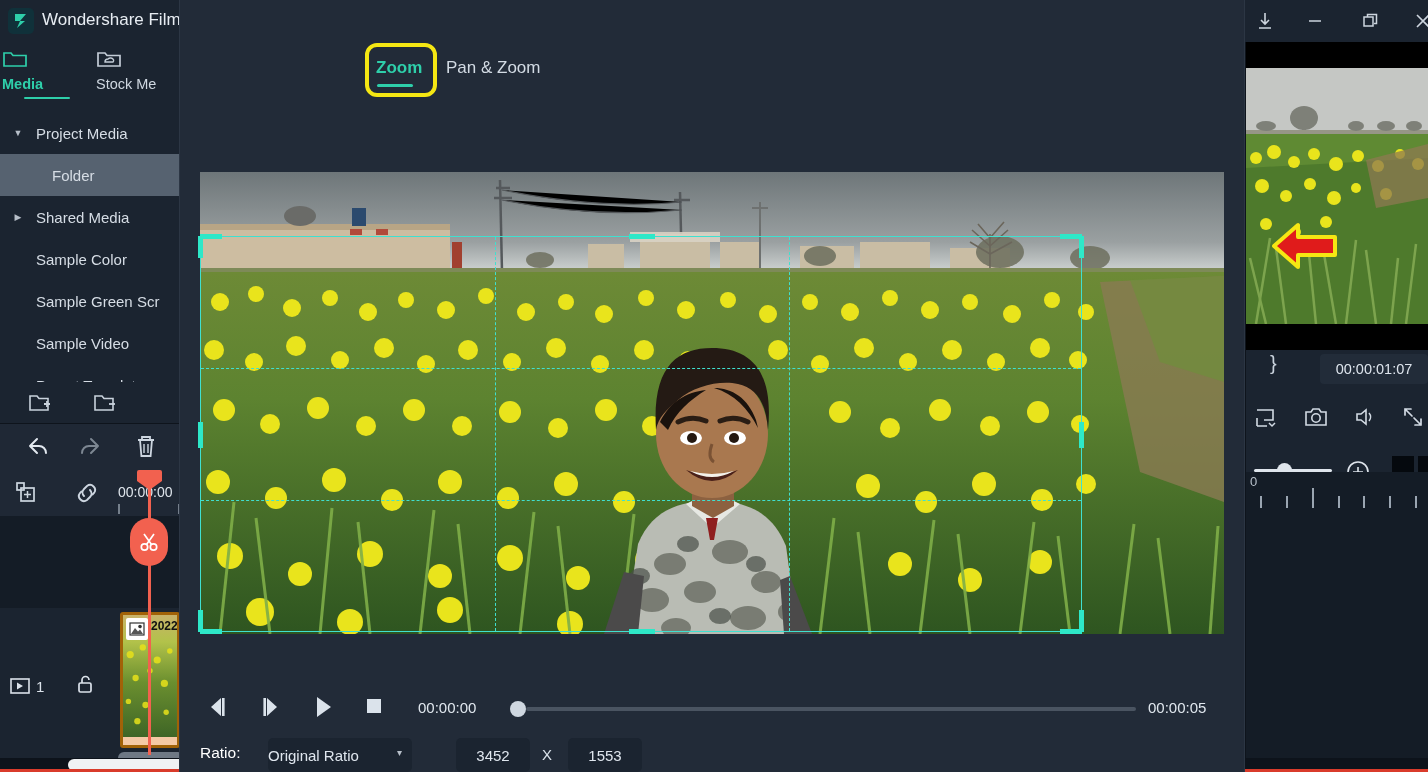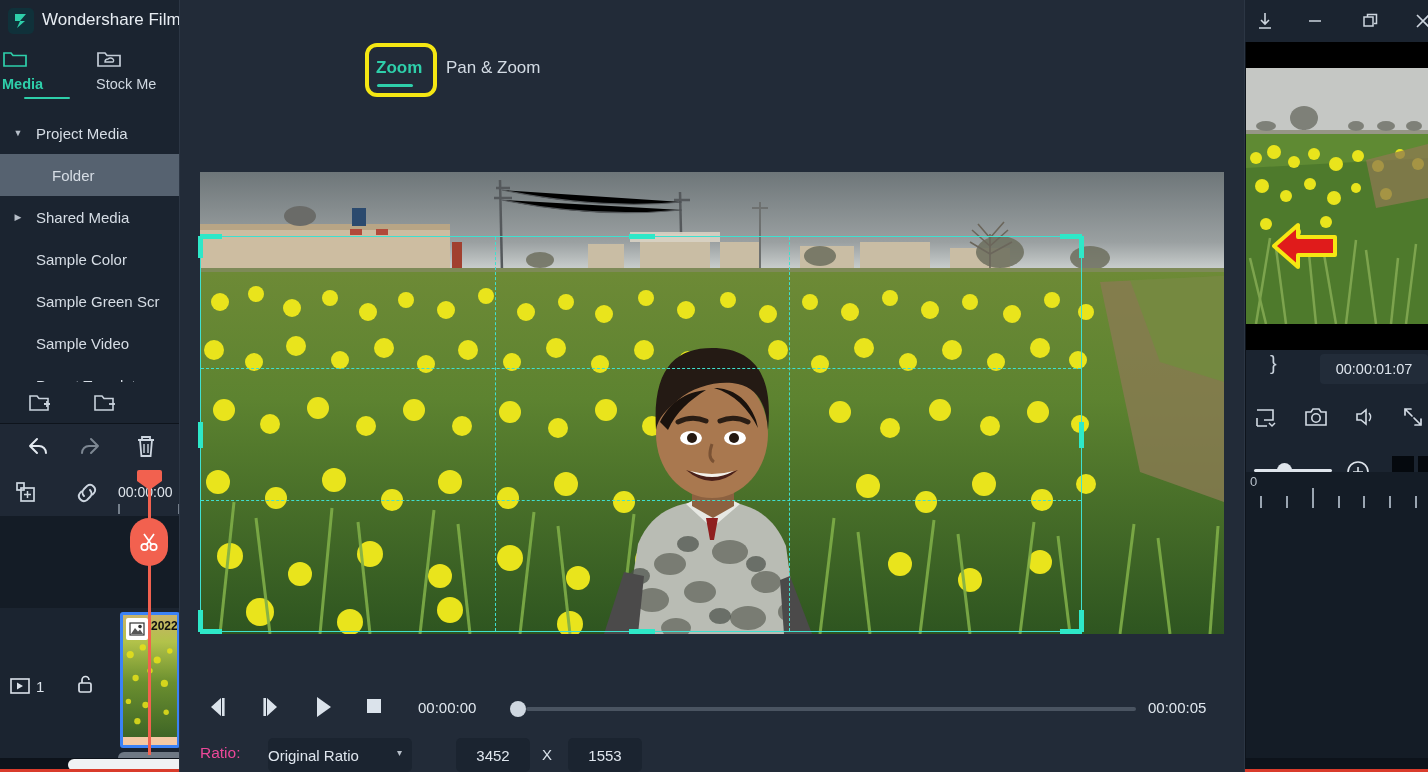--- a/index.html
+++ b/index.html
@@ -92,21 +92,21 @@
   .track-head {
     position: absolute; left: 0; top: 0; width: 180px; height: 256px;
     background: #1b2430;
   }
   .track-head .blank1 { position:absolute; left:0; top:0; width:180px; height:92px; background:#141c26; }
   .track-head .blank2 { position:absolute; left:0; top:92px; width:180px; height:140px; background:#1b2430; }
   .th-controls { position: absolute; left: 10px; top: 158px; display: flex; align-items: center; gap: 32px; color: #dbe2ea; }
 
   .clip {
     position: absolute; left: 120px; top: 612px; width: 60px; height: 136px;
-    background: #f4c9a4; border: 3px solid #3b82f6; border-radius: 3px;
+    background: #f4c9a4; border: 3px solid #a16207; border-radius: 3px;
     overflow: hidden;
   }
   .clip-img { position: absolute; inset: 0; }
   .clip-badge {
     position: absolute; left: 3px; top: 3px; width: 22px; height: 22px;
     background: #fff; border-radius: 2px;
     display: flex; align-items: center; justify-content: center;
   }
   .clip-label {
     position: absolute; left: 28px; top: 4px; color: #111; font-size: 12px;
@@ -242,21 +242,21 @@
   }
   .tp-slider-track {
     position:absolute; left:346px; top:25px; width:610px; height:4px;
     background:#4a5461; border-radius:2px;
   }
   .tp-time-r {
     position:absolute; left:968px; top:17px; color:#e0e7ee; font-size:15px;
   }
 
   .ratio-row { position:absolute; left:0; top:740px; width:1064px; height:32px; }
-  .ratio-lbl { position:absolute; left:20px; top:4px; color:#ec4899; font-size:15.5px; }
+  .ratio-lbl { position:absolute; left:20px; top:4px; color:#ffffff; font-size:15.5px; }
   .ratio-sel {
     position:absolute; left:88px; top:-2px; width:144px; height:34px;
     background:#1b2430; border-radius:5px;
     display:flex; align-items:center; color:#dfe6ee; font-size:15px;
   }
   .ratio-sel .rtxt { }
   .ratio-sel .rcaret { position:absolute; right:10px; top:9px; font-size:10px; color:#b6bec8; }
   .dim-box {
     position:absolute; top:-2px; height:34px; background:#1b2430; border-radius:5px;
     display:flex; align-items:center; justify-content:center; color:#dfe6ee; font-size:15px;

